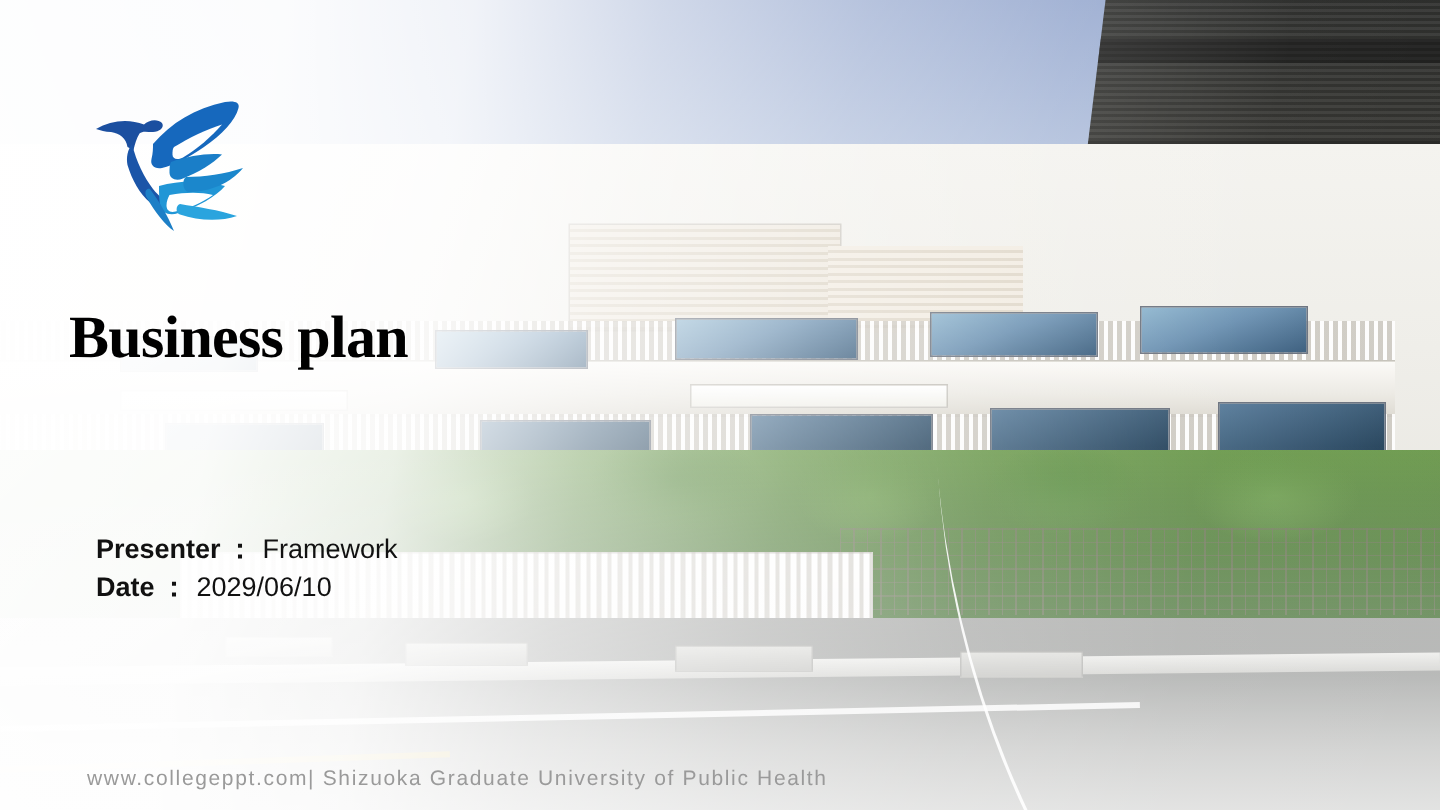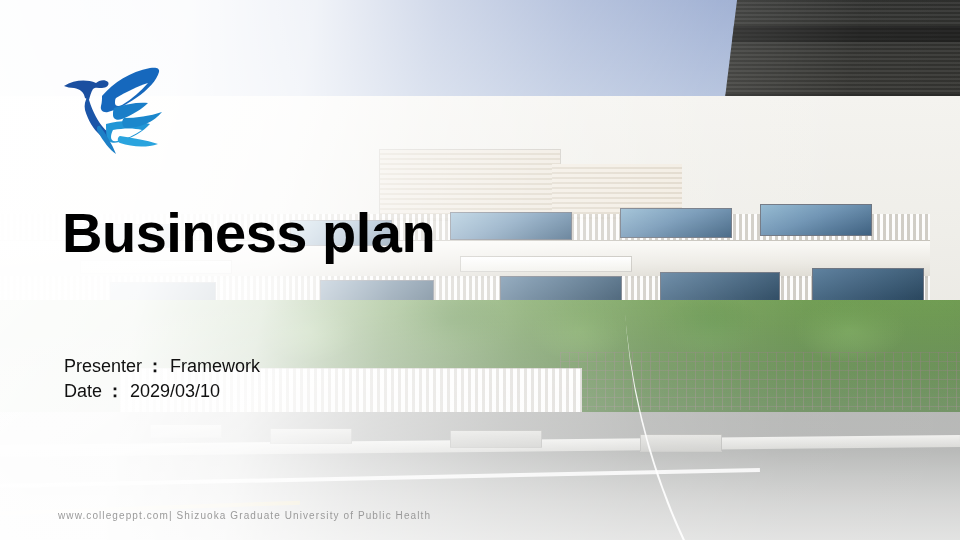--- a/index.html
+++ b/index.html
@@ -190,28 +190,29 @@
     position: absolute;
     left: 58px;
     top: 52px;
     width: 130px;
     height: 108px;
   }
 
   
   .title {
     position: absolute;
-    left: 62px;
+    left: 46px;
     top: 204px;
-    font-size: 56px;
+    font-size: 40px;
     font-weight: bold;
     color: #000000;
     letter-spacing: -0.5px;
     line-height: 1.05;
     white-space: nowrap;
+    font-family: Liberation Serif, serif;
   }
   .subtitle {
     position: absolute;
     left: 63px;
     top: 278px;
     font-size: 30px;
     font-weight: normal;
     color: #1a1a1a;
     line-height: 1.2;
     white-space: nowrap;
@@ -221,35 +222,35 @@
     left: 64px;
     top: 354px;
     color: #111111;
     line-height: 1.38;
   }
   .meta-row {
     font-size: 18px;
     white-space: nowrap;
   }
   .meta-label {
-    font-weight: normal;
+    font-weight: bold;
   }
   .meta-sep {
     font-weight: bold;
     padding: 0 2px 0 4px;
   }
   .meta-value {
     font-weight: normal;
     padding-left: 4px;
   }
   .footer {
     position: absolute;
     left: 58px;
     top: 510px;
-    font-size: 10px;
+    font-size: 14px;
     letter-spacing: 1.1px;
     color: #9a9a9a;
     white-space: nowrap;
   }
 </style>
 </head>
 <body>
 
 <div id="slide">
 
@@ -374,19 +375,19 @@
   </svg>
 
   <div class="title">Business plan</div>
 
 
   <div class="meta">
     <div class="meta-row">
       <span class="meta-label">Presenter</span><span class="meta-sep">：</span><span class="meta-value">Framework</span>
     </div>
     <div class="meta-row">
-      <span class="meta-label">Date</span><span class="meta-sep">：</span><span class="meta-value">2029/03/10</span>
+      <span class="meta-label">Date</span><span class="meta-sep">：</span><span class="meta-value">2029/06/10</span>
     </div>
   </div>
 
   <div class="footer">www.collegeppt.com| Shizuoka Graduate University of Public Health</div>
 
 </div>
 
 </body></html>

